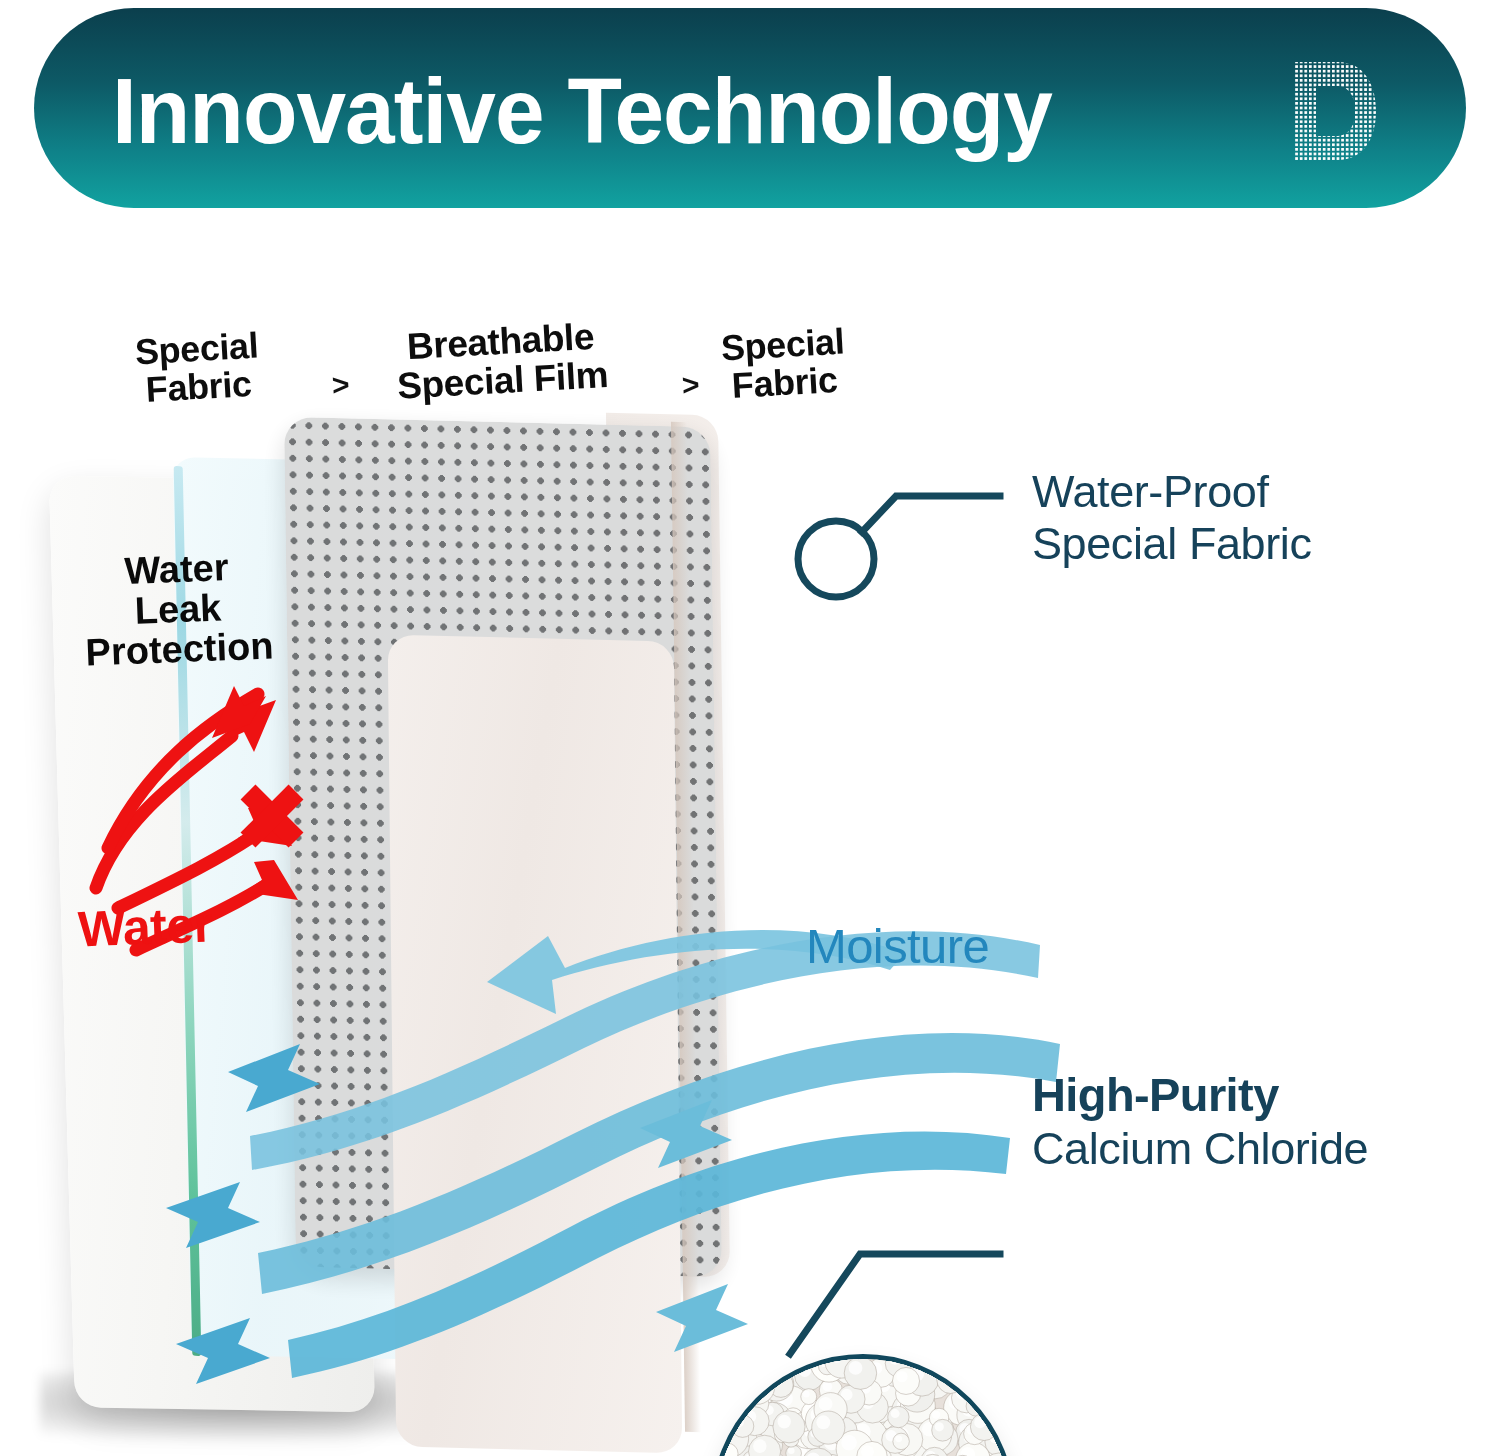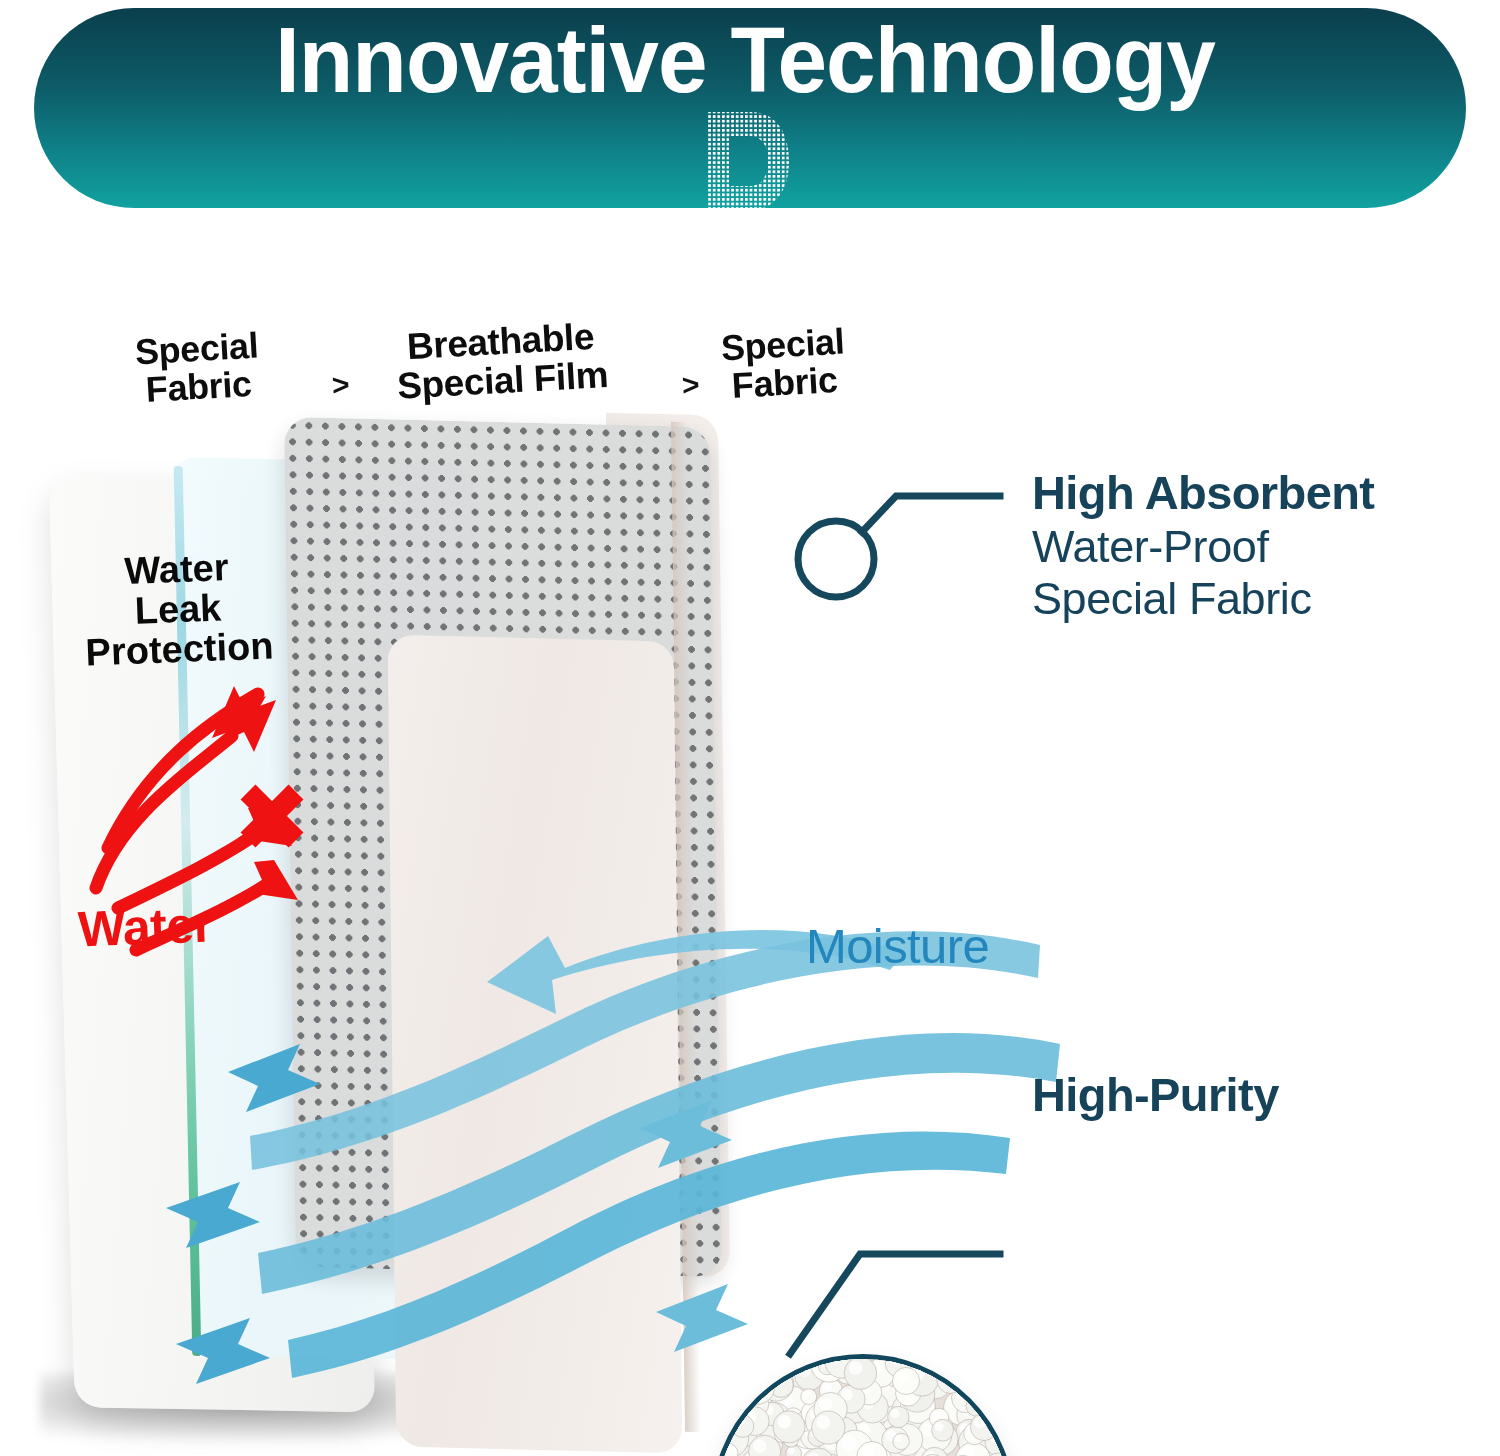--- a/index.html
+++ b/index.html
@@ -5,21 +5,21 @@
   html,body{margin:0;padding:0;background:#ffffff;}
   body{width:1500px;height:1456px;position:relative;overflow:hidden;
        font-family:"Liberation Sans","DejaVu Sans",sans-serif;}
 
   
   #header-banner{
     position:absolute;left:34px;top:8px;width:1432px;height:200px;
     border-radius:100px;
     background:linear-gradient(180deg,#0b3f4d 0%,#0d5a66 38%,#0f8289 72%,#11a2a0 100%);
     display:flex;align-items:center;justify-content:space-between;
-    padding:6px 60px 0 78px;box-sizing:border-box;flex-direction:column;
+    padding:6px 60px 0 78px;box-sizing:border-box;
   }
   #page-title{
     color:#ffffff;font-size:92px;font-weight:bold;letter-spacing:-1px;
     line-height:1;white-space:nowrap;transform:scaleX(.97);transform-origin:left center;
   }
   #brand-logo{width:92px;height:110px;flex:0 0 auto;margin-right:28px;}
 
   
   #stage{position:absolute;left:0;top:208px;width:1500px;height:1248px;}
   .lyr{position:absolute;}
@@ -1285,21 +1285,21 @@
           <circle cx="-0.9" cy="257.8" r="8.4" fill="rgba(255,255,255,.8)"></circle>
           <circle cx="18.7" cy="146.2" r="11.7" fill="rgb(252,252,249)" stroke="rgba(170,160,150,.55)" stroke-width="0.9"></circle>
           <circle cx="15.2" cy="142.5" r="4.9" fill="rgba(255,255,255,.8)"></circle>
           <circle cx="49.6" cy="94.2" r="16.4" fill="rgb(244,244,241)" stroke="rgba(170,160,150,.55)" stroke-width="0.9"></circle>
           <circle cx="44.7" cy="88.9" r="6.9" fill="rgba(255,255,255,.8)"></circle>
         </g>
     </svg>
   </div>
 
   <div class="callout" id="callout-absorbent">
-    <div class="hd">High Absorbent</div>
     <div class="bd">Water-Proof
 Special Fabric</div>
   </div>
   <div class="callout" id="callout-purity">
     <div class="hd">High-Purity</div>
+    <div class="bd">Calcium Chloride</div>
   </div>
 
 </div>
 
 </body></html>

